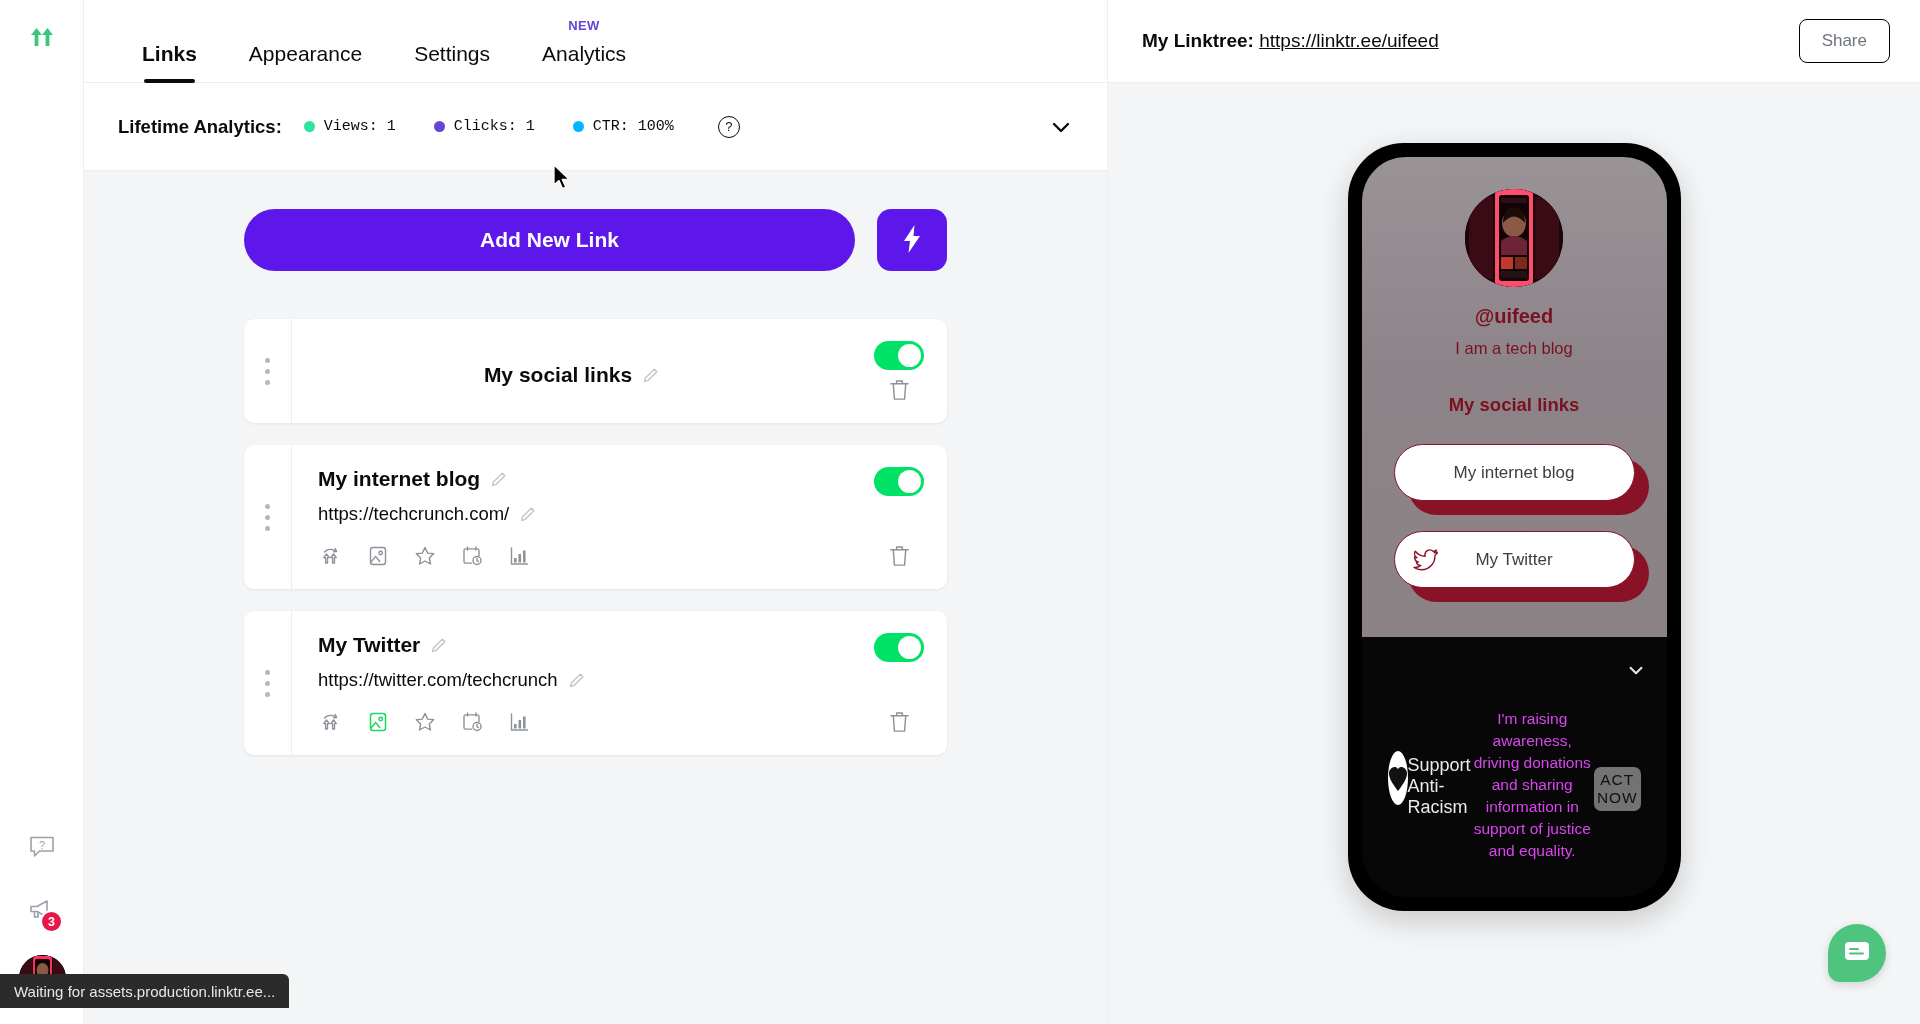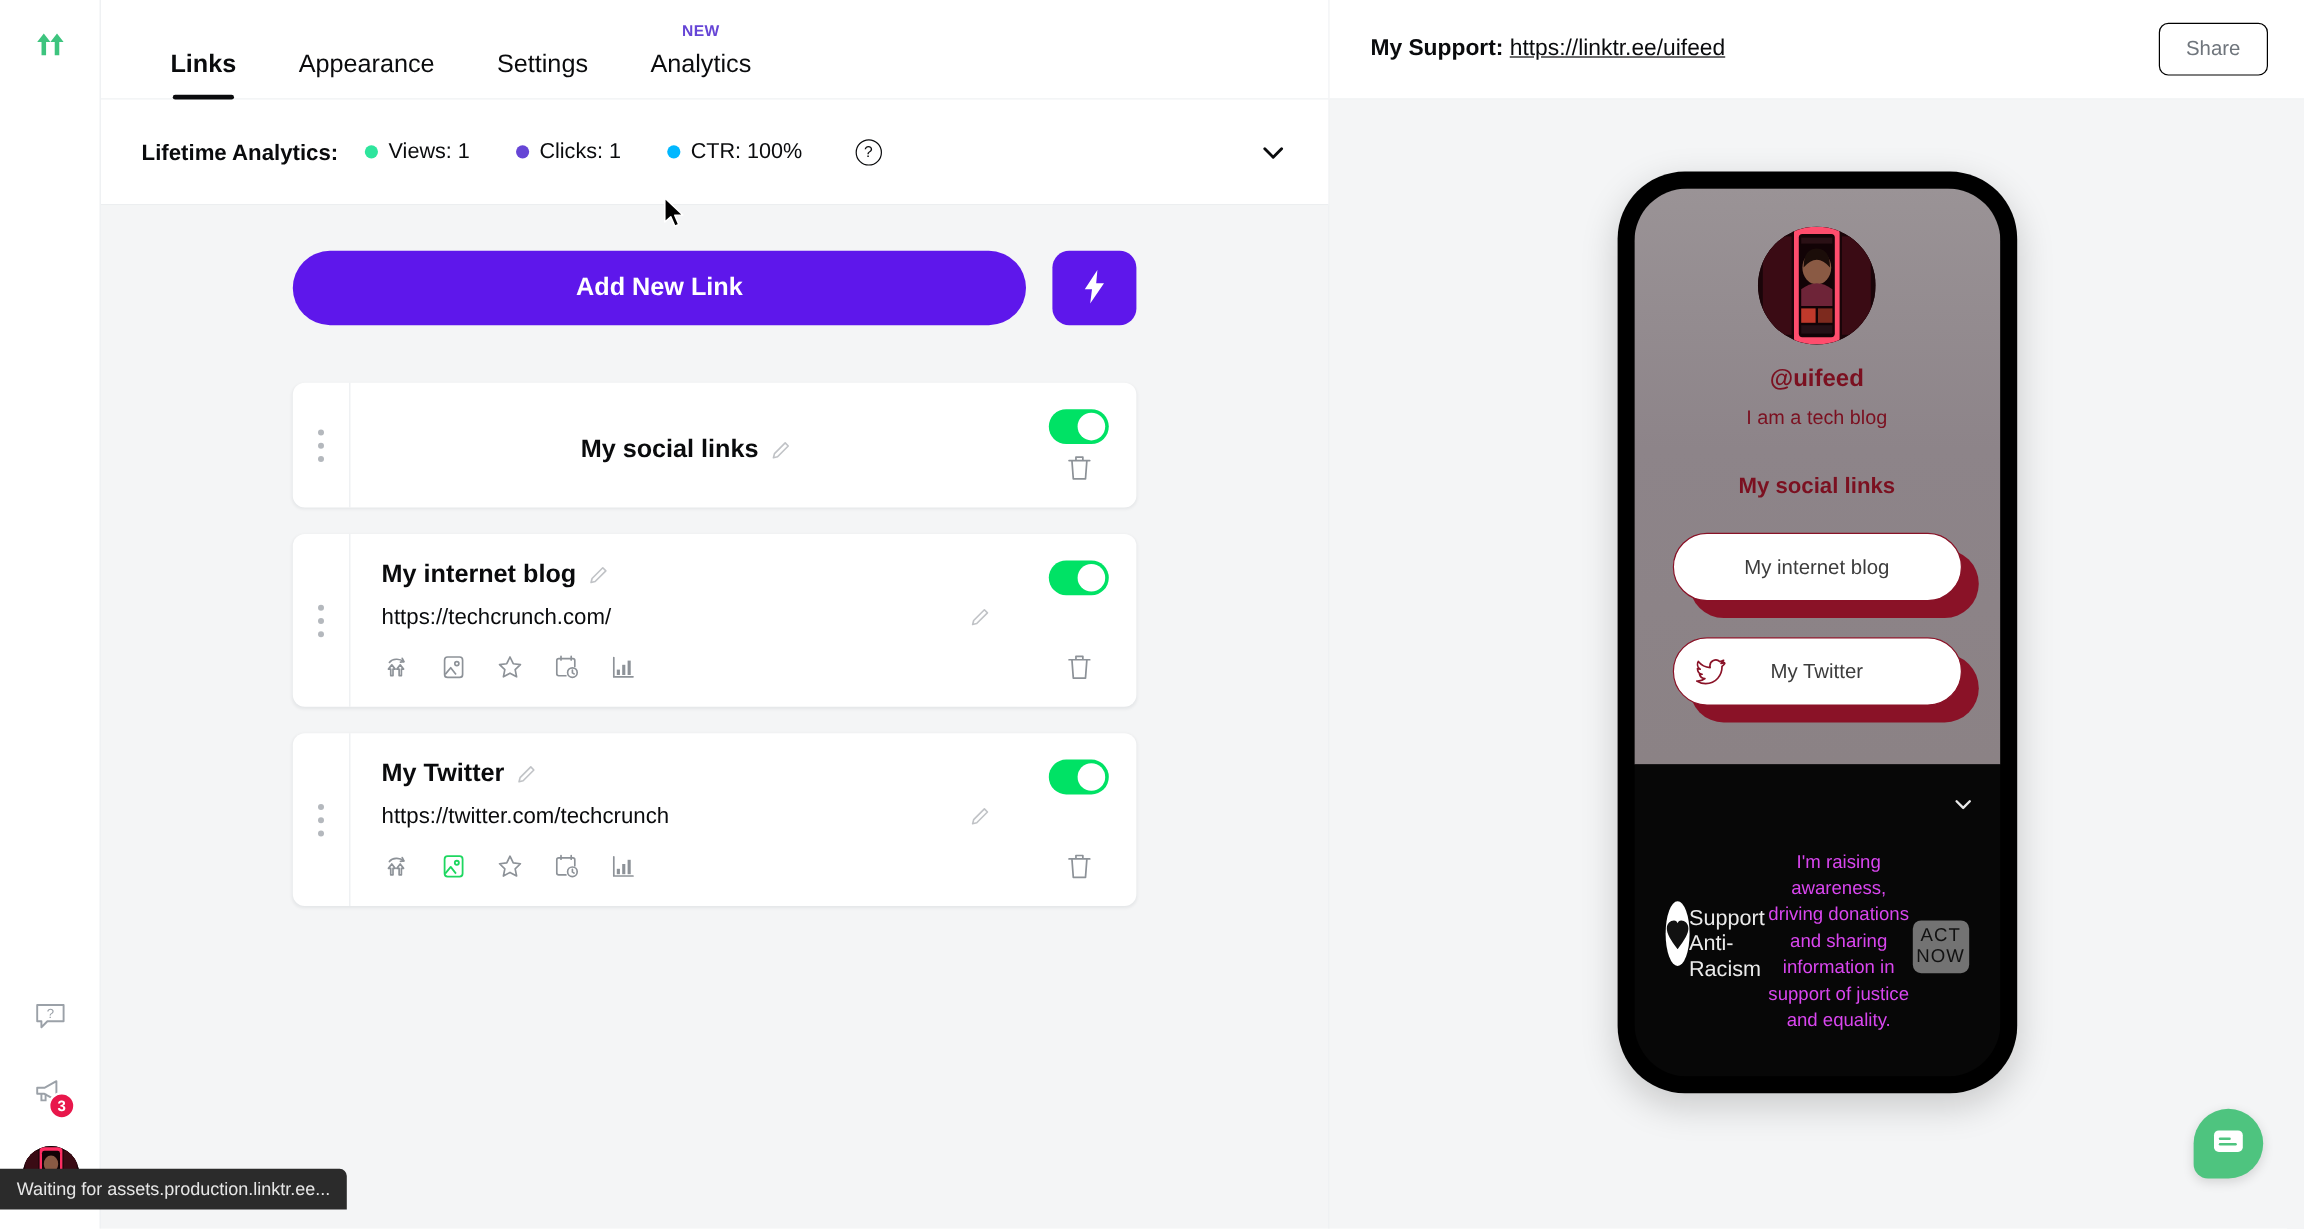--- a/index.html
+++ b/index.html
@@ -55,21 +55,21 @@
   .tab-new {
     position: absolute; top: -24px; left: 50%; transform: translateX(-50%);
     font-size: 13px; font-weight: 700; color: #6645d6; letter-spacing: .4px;
   }
 
   .statsbar {
     height: 88px; background: #fff; display: flex; align-items: center;
     padding: 0 34px 0 34px; border-bottom: 1px solid #eceef0; flex: 0 0 88px;
   }
   .stats-label { font-size: 18.5px; font-weight: 700; color: #0a0b0d; margin-right: 22px; }
-  .stat { display: flex; align-items: center; gap: 9px; margin-right: 38px; font-size: 18px; color: #0a0b0d; }
+  .stat { display: flex; align-items: center; gap: 9px; margin-right: 38px; font-size: 15px; color: #0a0b0d; font-family: Liberation Mono, monospace; }
   .dot { width: 11px; height: 11px; border-radius: 50%; flex: 0 0 11px; }
   .help-circle {
     width: 22px; height: 22px; border: 1.6px solid #0a0b0d; border-radius: 50%;
     display: flex; align-items: center; justify-content: center;
     font-size: 13px; color: #0a0b0d; cursor: pointer; margin-left: 6px;
   }
   .stats-chevron { margin-left: auto; cursor: pointer; display:flex; }
 
   .content { flex: 1; overflow: hidden; padding: 38px 160px 0 160px; }
 
@@ -111,21 +111,21 @@
   }
   .trash { cursor: pointer; display: flex; }
 
   .card-title {
     display: flex; align-items: center; gap: 10px;
     font-size: 21px; font-weight: 700; color: #0a0b0d;
   }
   .card-title.centered { justify-content: center; padding-top: 22px; }
   .card-url {
     display: flex; align-items: center; gap: 10px;
-    font-size: 18.5px; color: #0a0b0d; margin-top: 12px; justify-content: space-between;
+    font-size: 18.5px; color: #0a0b0d; margin-top: 12px;
   }
   .pencil { cursor: pointer; display: flex; opacity: .55; }
   .card-icons { display: flex; gap: 21px; margin-top: 18px; }
   .card-icons .ci { width: 26px; height: 26px; cursor: pointer; display:flex; align-items:center; justify-content:center; }
 
   
   .preview {
     flex: 1; height: 1024px; background: #f4f5f6; position: relative;
   }
   .preview-head {
@@ -501,21 +501,21 @@
         </div>
       </div>
 
     </div>
   </div>
 
   <div class="preview">
 
     <div class="preview-head">
       <span class="mylink">
-        <span>My Support:</span>
+        <span>My Linktree:</span>
         <a href="#">https://linktr.ee/uifeed</a>
       </span>
       <button class="btn-share">Share</button>
     </div>
 
     <div class="phone-wrap">
       <div class="phone">
         <div class="phone-screen">
 
           <div class="tree-top">

